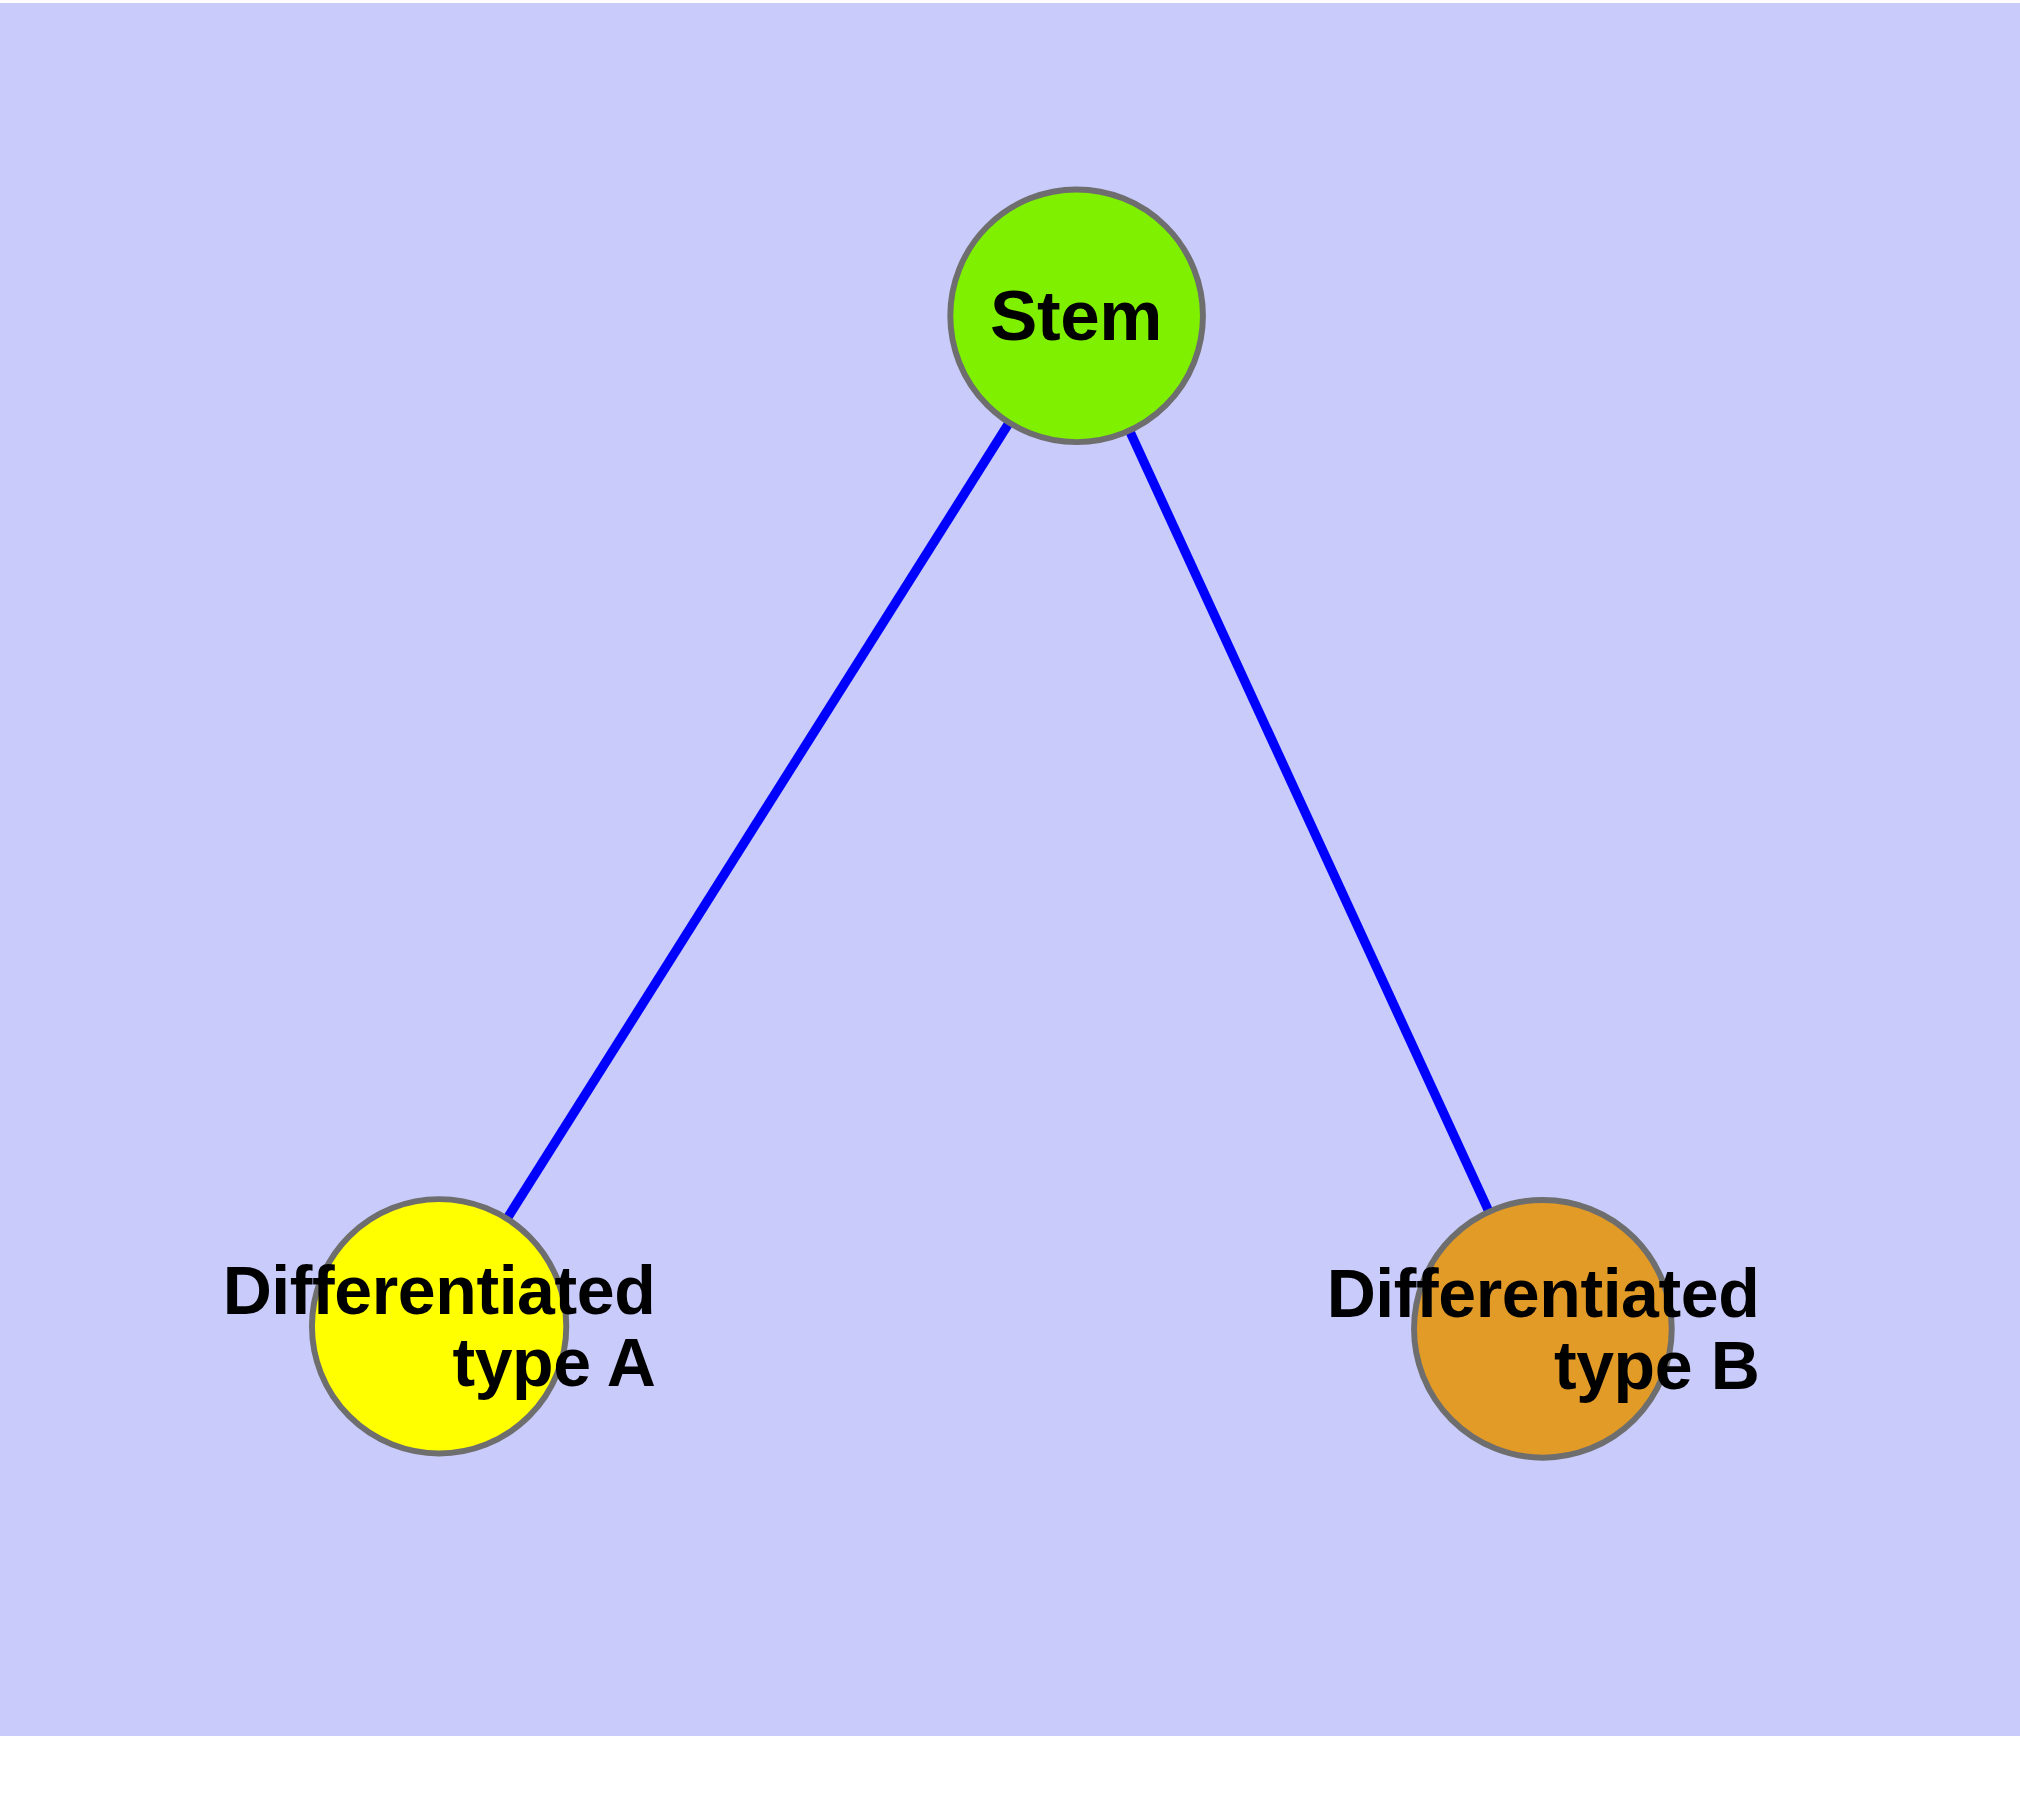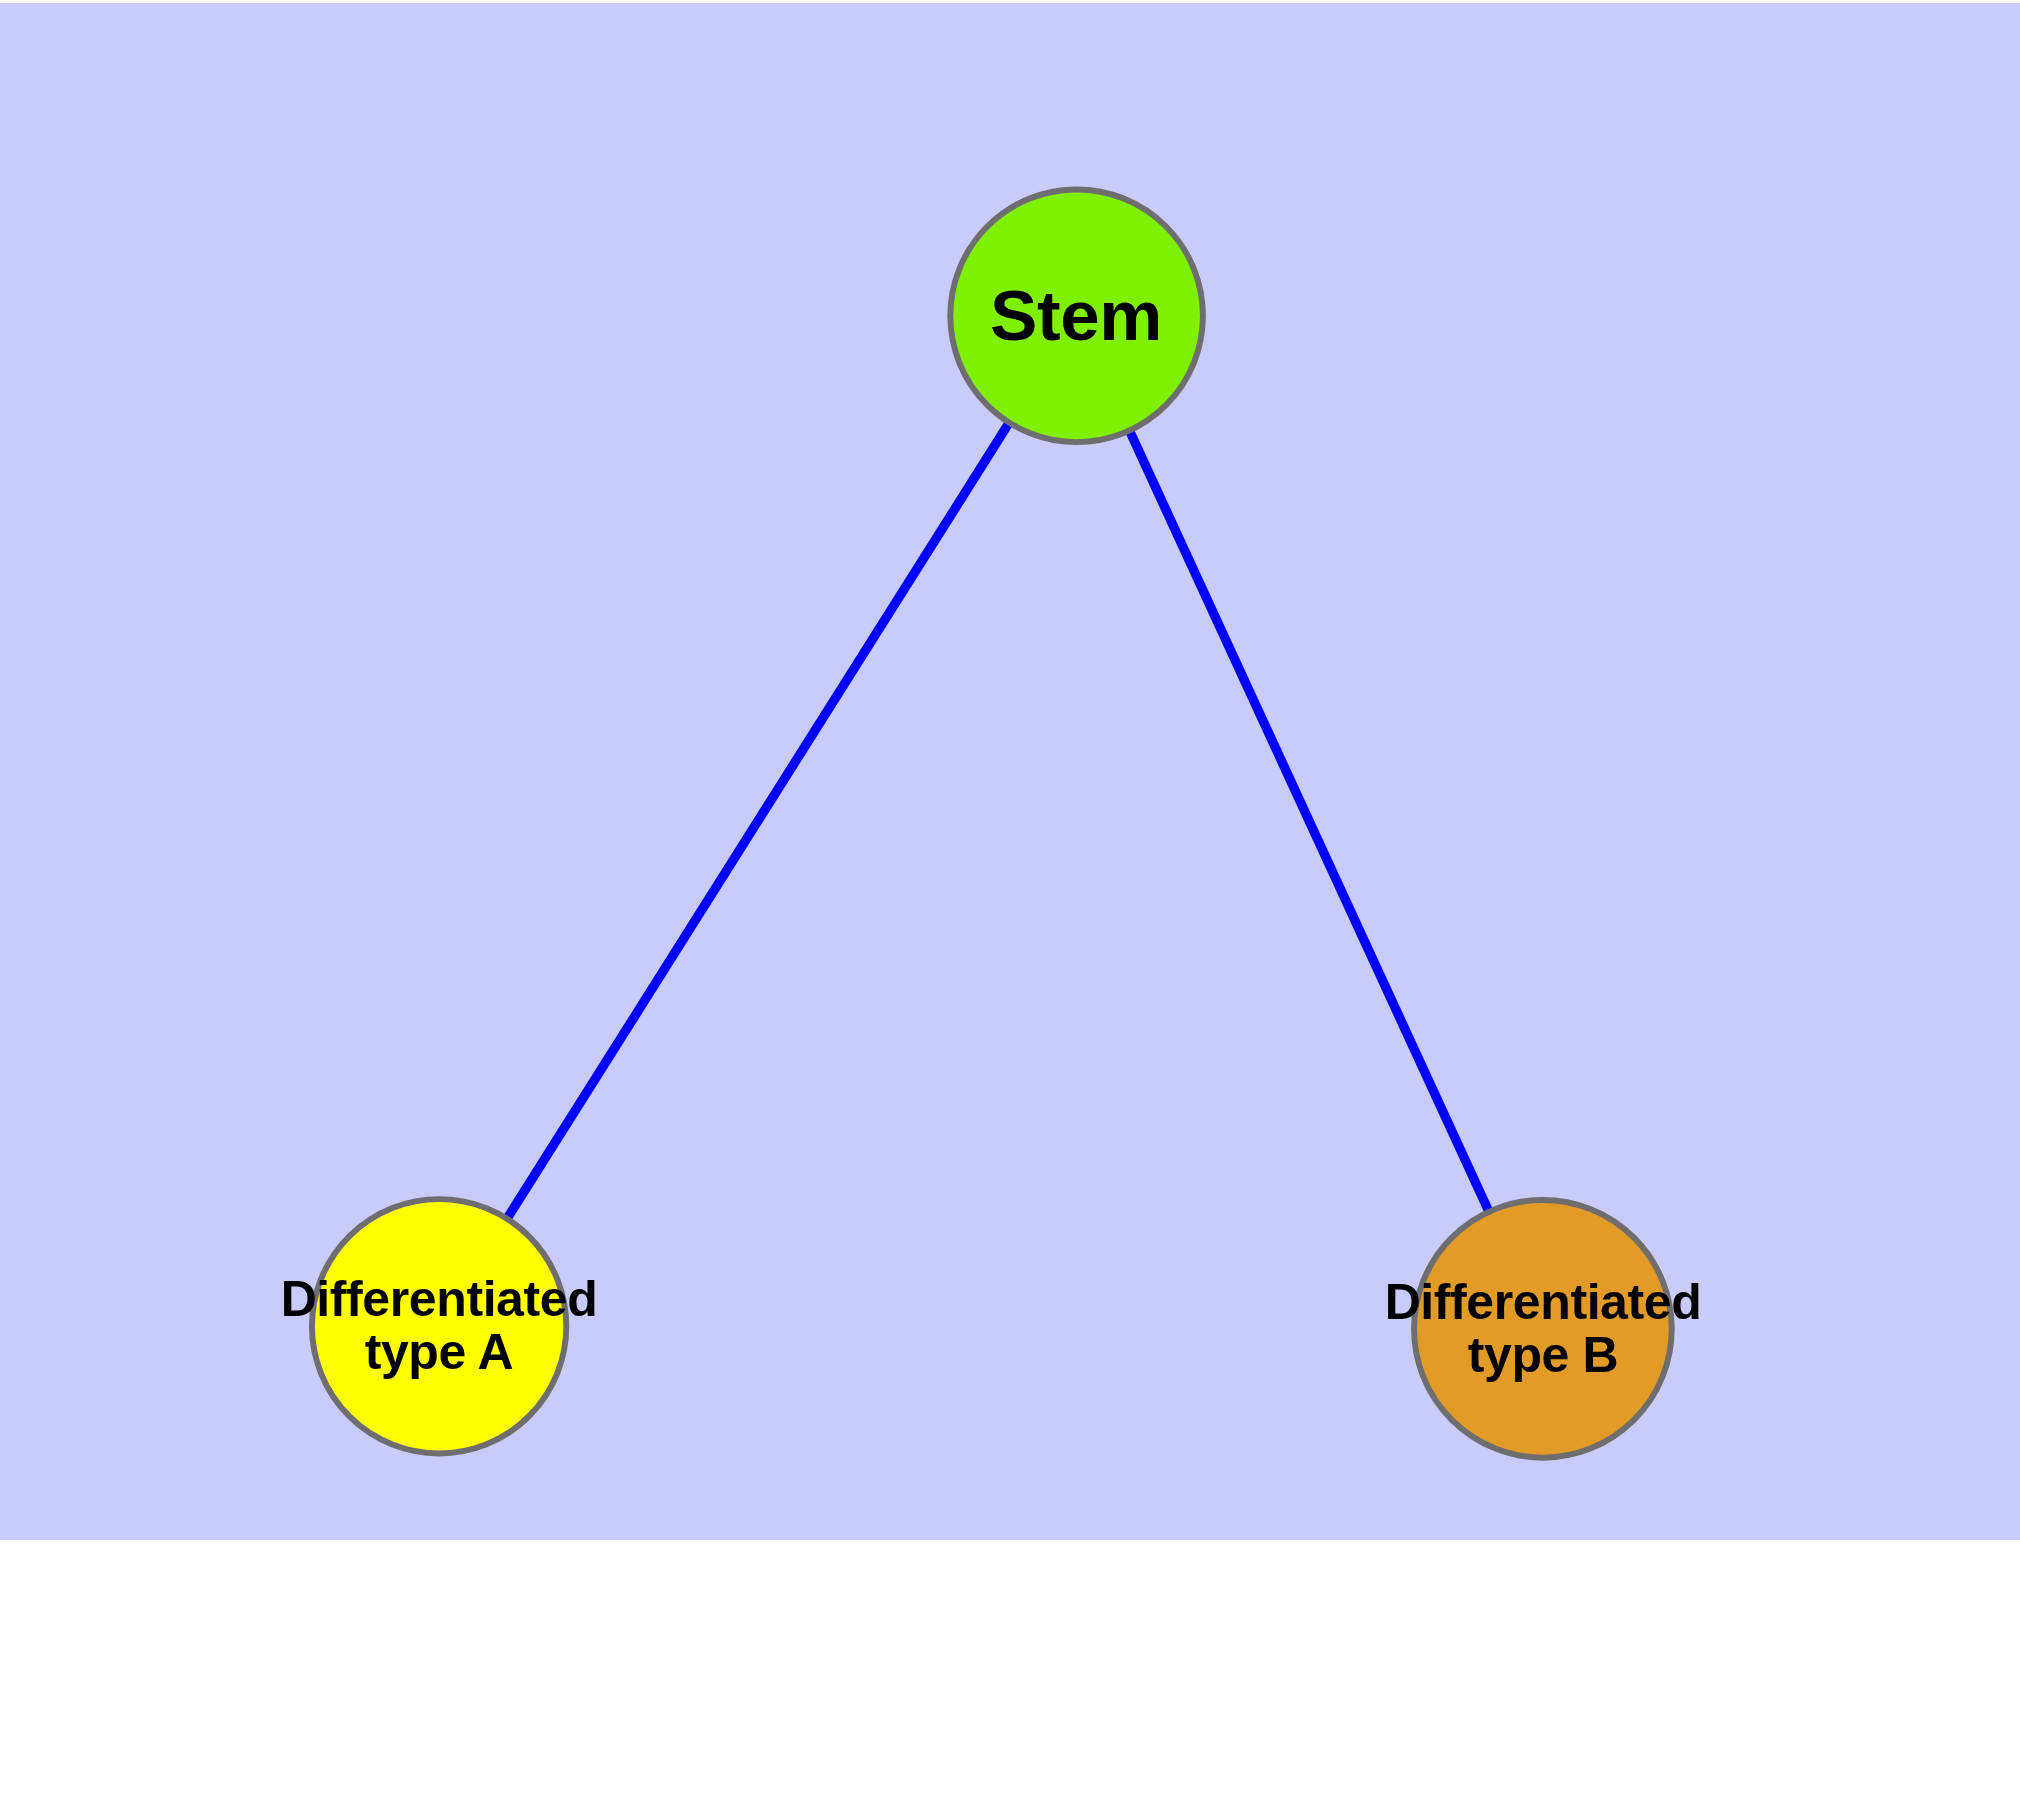--- a/index.html
+++ b/index.html
@@ -4,21 +4,21 @@
 <title>Cell differentiation graph</title>
 <style>
   html, body {
     margin: 0;
     padding: 0;
     background: #ffffff;
   }
   #stage {
     position: relative;
     width: 2021px;
-    height: 1540px;
+    height: 1736px;
     overflow: hidden;
     background: #ffffff;
     font-family: "Liberation Sans", "DejaVu Sans", sans-serif;
   }
   #canvas {
     position: absolute;
     left: 0;
     top: 3.4px;
     width: 2021px;
     height: 1809px;
@@ -50,21 +50,22 @@
     line-height: 1.06;
     white-space: pre;
     pointer-events: none;
     transform: translate(-50%, -50%);
     letter-spacing: -0.4px;
   }
   .node-label.stem-label {
     font-size: 71px;
   }
   .node-label.leaf-label {
-    font-size: 50px;
+    font-size: 68px;
+    text-align: right;
   }
 </style>
 </head>
 <body>
 
 <div id="stage">
   <div id="canvas">
 
     <svg id="graph-svg" viewBox="0 0 2384 2134" preserveAspectRatio="none">
       <g id="edge-layer">

